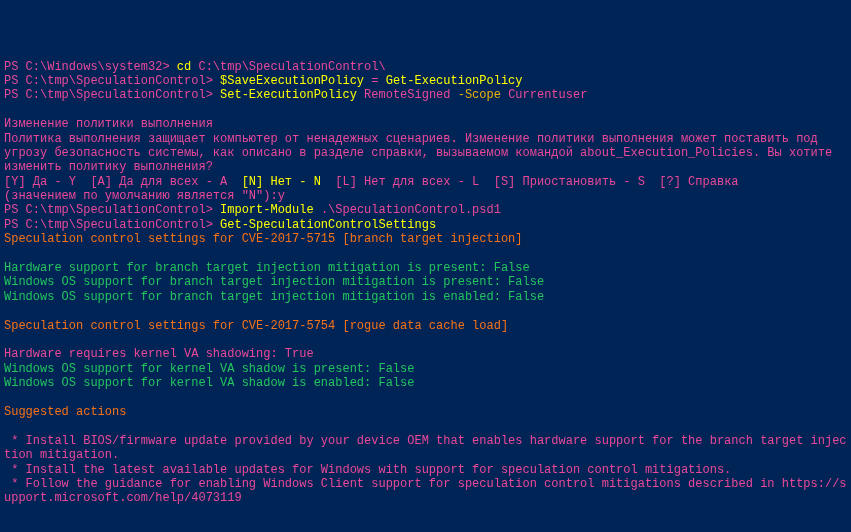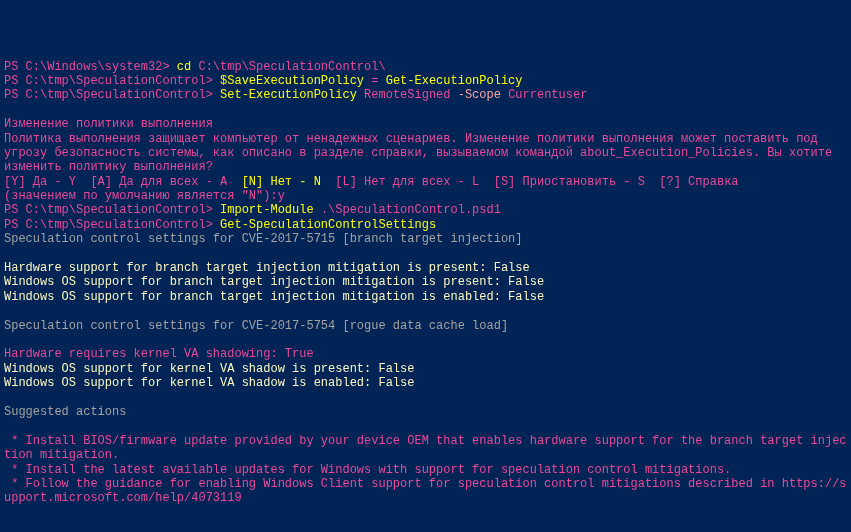--- a/index.html
+++ b/index.html
@@ -12,23 +12,23 @@
       width: 851px;
       height: 532px;
       padding: 2px 4px;
       overflow: hidden;
       white-space: pre-wrap;
       word-break: break-all;
     }
     .line { display: block; }
     .white { color: #ec4899; }
     .yellow { color: #ffff00; }
-    .cyan { color: #a3a3a3; }
-    .red { color: #fef9c3; }
-    .gray { color: #fca5a5; }
+    .cyan { color: #f97316; }
+    .red { color: #22c55e; }
+    .gray { color: #eab308; }
   </style>
 </head>
 <body>
 
 
 
 <div id="terminal"><div class="line"><span class="white">PS C:\Windows\system32&gt; </span><span class="yellow">cd </span><span class="white">C:\tmp\SpeculationControl\</span></div><div class="line"><span class="white">PS C:\tmp\SpeculationControl&gt; </span><span class="yellow">$SaveExecutionPolicy </span><span class="white">= </span><span class="yellow">Get-ExecutionPolicy</span></div><div class="line"><span class="white">PS C:\tmp\SpeculationControl&gt; </span><span class="yellow">Set-ExecutionPolicy </span><span class="white">RemoteSigned </span><span class="gray">-Scope </span><span class="white">Currentuser</span></div><div class="line">&nbsp;</div><div class="line"><span class="white">Изменение политики выполнения</span></div><div class="line"><span class="white">Политика выполнения защищает компьютер от ненадежных сценариев. Изменение политики выполнения может поставить под</span></div><div class="line"><span class="white">угрозу безопасность системы, как описано в разделе справки, вызываемом командой about_Execution_Policies. Вы хотите</span></div><div class="line"><span class="white">изменить политику выполнения?</span></div><div class="line"><span class="white">[Y] Да - Y  [A] Да для всех - A  </span><span class="yellow">[N] Нет - N</span><span class="white">  [L] Нет для всех - L  [S] Приостановить - S  [?] Справка</span></div><div class="line"><span class="white">(значением по умолчанию является "N"):y</span></div><div class="line"><span class="white">PS C:\tmp\SpeculationControl&gt; </span><span class="yellow">Import-Module </span><span class="white">.\SpeculationControl.psd1</span></div><div class="line"><span class="white">PS C:\tmp\SpeculationControl&gt; </span><span class="yellow">Get-SpeculationControlSettings</span></div><div class="line"><span class="cyan">Speculation control settings for CVE-2017-5715 [branch target injection]</span></div><div class="line">&nbsp;</div><div class="line"><span class="red">Hardware support for branch target injection mitigation is present: False</span></div><div class="line"><span class="red">Windows OS support for branch target injection mitigation is present: False</span></div><div class="line"><span class="red">Windows OS support for branch target injection mitigation is enabled: False</span></div><div class="line">&nbsp;</div><div class="line"><span class="cyan">Speculation control settings for CVE-2017-5754 [rogue data cache load]</span></div><div class="line">&nbsp;</div><div class="line"><span class="white">Hardware requires kernel VA shadowing: True</span></div><div class="line"><span class="red">Windows OS support for kernel VA shadow is present: False</span></div><div class="line"><span class="red">Windows OS support for kernel VA shadow is enabled: False</span></div><div class="line">&nbsp;</div><div class="line"><span class="cyan">Suggested actions</span></div><div class="line">&nbsp;</div><div class="line"><span class="white"> * Install BIOS/firmware update provided by your device OEM that enables hardware support for the branch target injection mitigation.</span></div><div class="line"><span class="white"> * Install the latest available updates for Windows with support for speculation control mitigations.</span></div><div class="line"><span class="white"> * Follow the guidance for enabling Windows Client support for speculation control mitigations described in https://support.microsoft.com/help/4073119</span></div><div class="line">&nbsp;</div><div class="line">&nbsp;</div></div>
 
 
 

